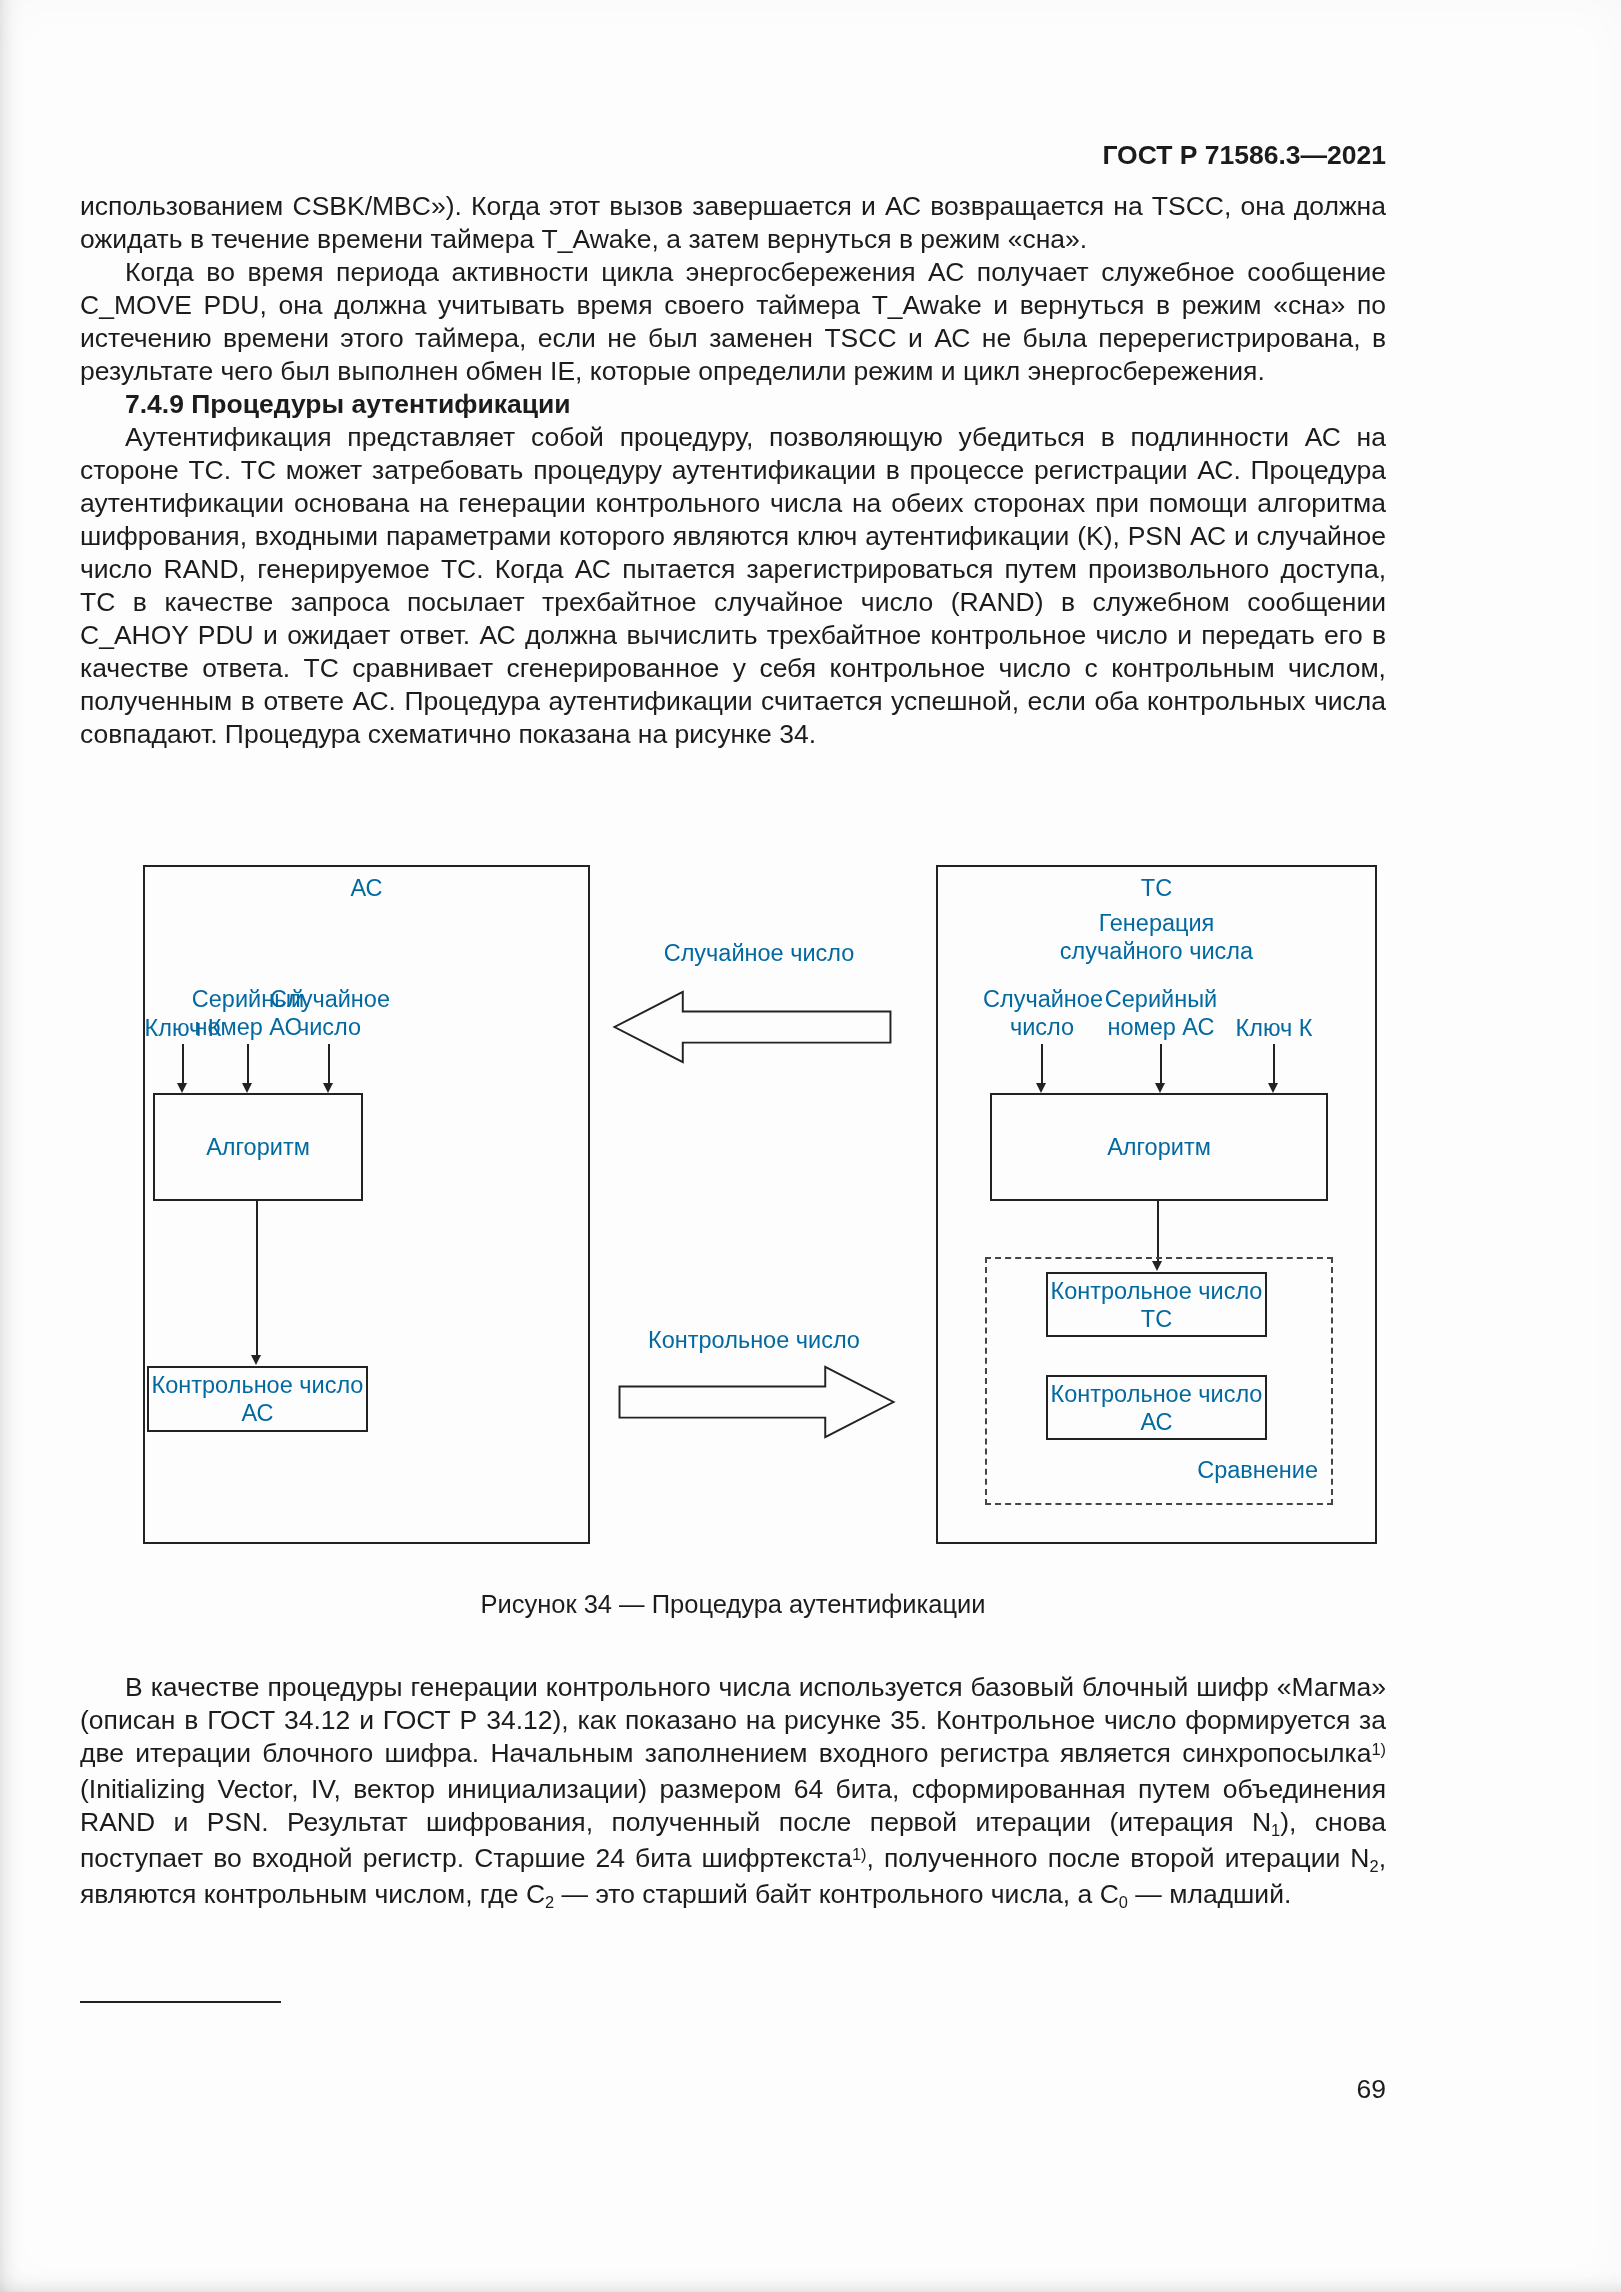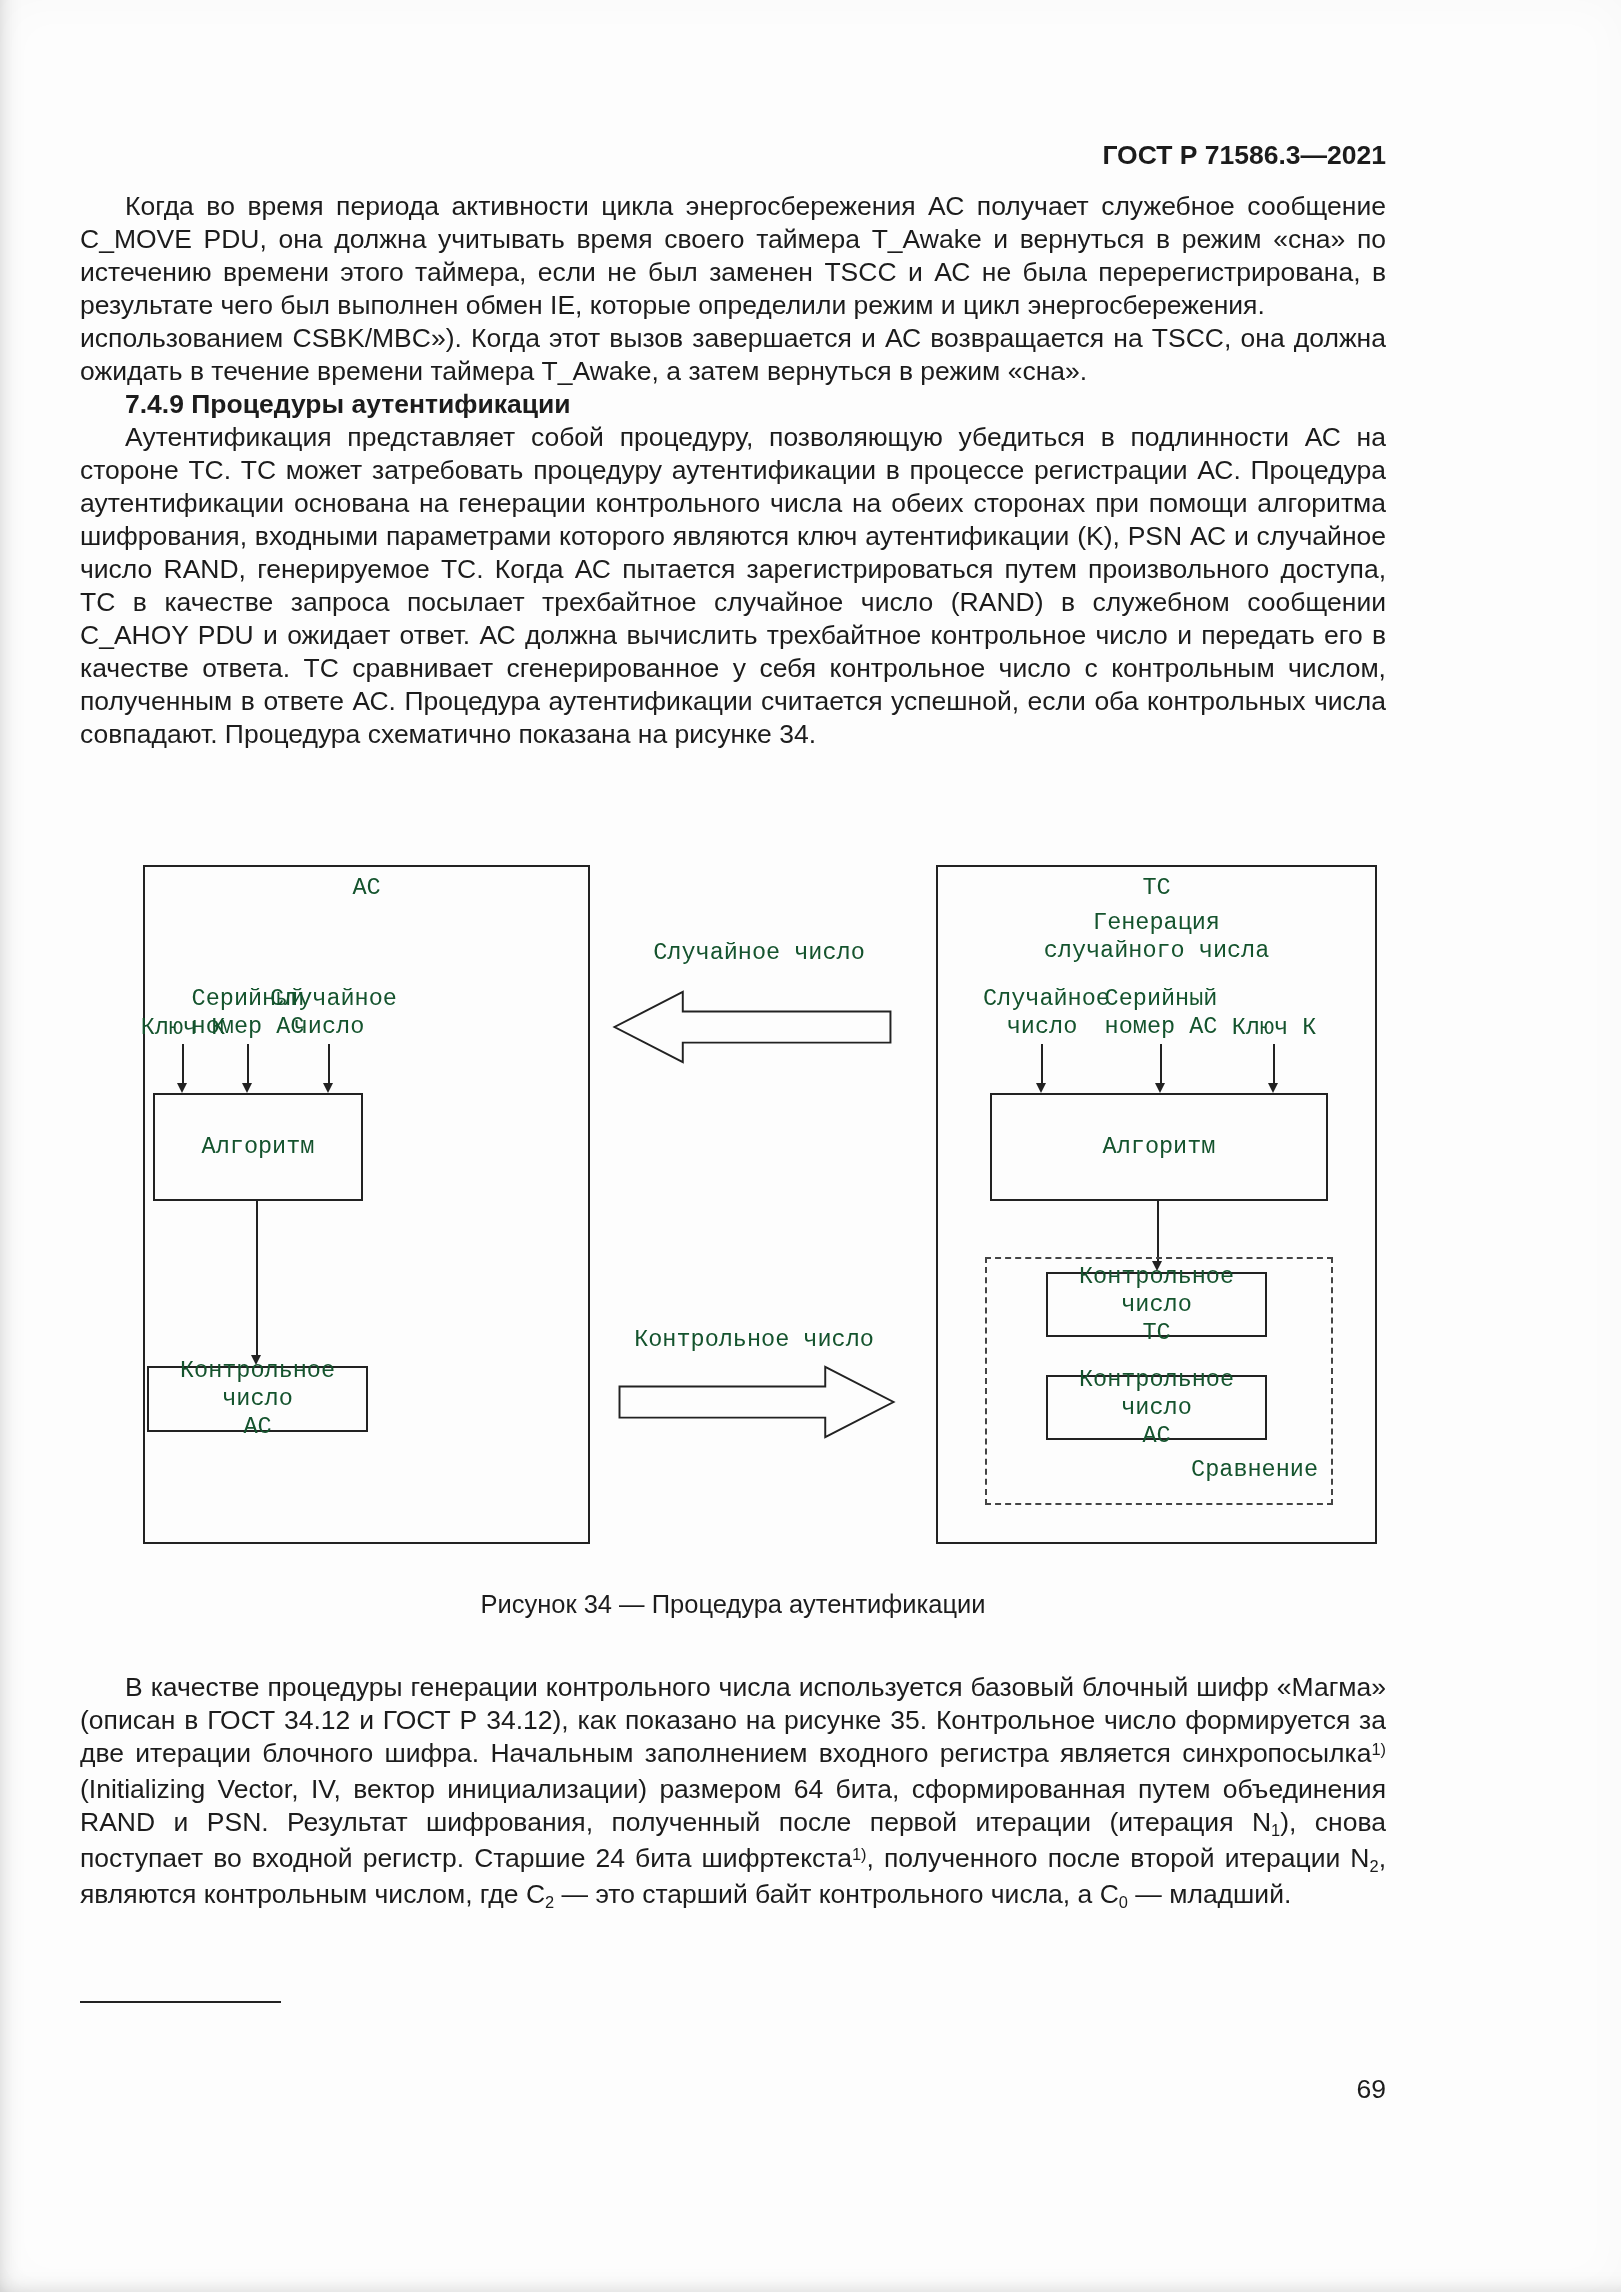--- a/index.html
+++ b/index.html
@@ -14,21 +14,21 @@
   }
   .content-top { position:absolute; left:80px; top:139px; width:1306px; }
   .doc-header { text-align:right; font-weight:bold; font-size:26.5px; line-height:33px; margin-bottom:17.6px; }
   p.body { font-size:26.5px; line-height:33px; text-align:justify; }
   p.indent { text-indent:45px; }
   p.bold { font-weight:bold; }
   sup { font-size:0.62em; vertical-align:baseline; position:relative; top:-0.45em; }
   sub { font-size:0.62em; vertical-align:baseline; position:relative; top:0.28em; }
 
   .fig-block { position:absolute; left:80px; top:858px; width:1306px; }
-  .diagram { position:relative; height:692px; font-size:23.5px; line-height:28px; color:#14532d;font-family:Liberation Mono, monospace; }
+  .diagram { position:relative; height:692px; font-size:23.5px; line-height:28px; color:#0369a1; }
   .dbox { position:absolute; border:2px solid #222; background:transparent; }
   .dbox.flex { display:flex; align-items:center; justify-content:center; text-align:center; white-space:pre-line; }
   .dbox.dashed { border:2px dashed #444; }
   .dlabel { position:absolute; text-align:center; white-space:pre-line; }
   .dlabel.right { text-align:right; }
   .varrow { position:absolute; width:2px; background:#222; }
   .varrow::after {
     content:""; position:absolute; left:-4.9px; bottom:-9.8px;
     border-left:5.9px solid transparent; border-right:5.9px solid transparent;
     border-top:10.8px solid #222;
@@ -47,22 +47,22 @@
 </style>
 </head>
 <body>
 
 <div class="page">
 
   <div class="content-top">
     <div class="doc-header">
       <span>ГОСТ Р 71586.3—2021</span>
     </div>
+    <p class="body">использованием CSBK/MBC»). Когда этот вызов завершается и АС возвращается на TSCC, она должна ожидать в течение времени таймера T_Awake, а затем вернуться в режим «сна».</p>
     <p class="body indent">Когда во время периода активности цикла энергосбережения АС получает служебное сообщение C_MOVE PDU, она должна учитывать время своего таймера T_Awake и вернуться в режим «сна» по истечению времени этого таймера, если не был заменен TSCC и АС не была перерегистрирована, в результате чего был выполнен обмен IE, которые определили режим и цикл энергосбережения.</p>
-    <p class="body">использованием CSBK/MBC»). Когда этот вызов завершается и АС возвращается на TSCC, она должна ожидать в течение времени таймера T_Awake, а затем вернуться в режим «сна».</p>
     <p class="body indent bold">7.4.9 Процедуры аутентификации</p>
     <p class="body indent">Аутентификация представляет собой процедуру, позволяющую убедиться в подлинности АС на стороне ТС. ТС может затребовать процедуру аутентификации в процессе регистрации АС. Процедура аутентификации основана на генерации контрольного числа на обеих сторонах при помощи алгоритма шифрования, входными параметрами которого являются ключ аутентификации (K), PSN АС и случайное число RAND, генерируемое ТС. Когда АС пытается зарегистрироваться путем произвольного доступа, ТС в качестве запроса посылает трехбайтное случайное число (RAND) в служебном сообщении C_AHOY PDU и ожидает ответ. АС должна вычислить трехбайтное контрольное число и передать его в качестве ответа. ТС сравнивает сгенерированное у себя контрольное число с контрольным числом, полученным в ответе АС. Процедура аутентификации считается успешной, если оба контрольных числа совпадают. Процедура схематично показана на рисунке 34.</p>
   </div>
 
   <div class="fig-block">
     <div class="diagram">
 
       <div class="dbox" style="left:63px;top:6.9px;width:447px;height:679px;"></div>
       <div class="dlabel" style="left:63px;top:15.7px;width:447px;">АС</div>
       <div class="dlabel" style="left:44px;top:156px;width:118px;">Ключ К</div>

